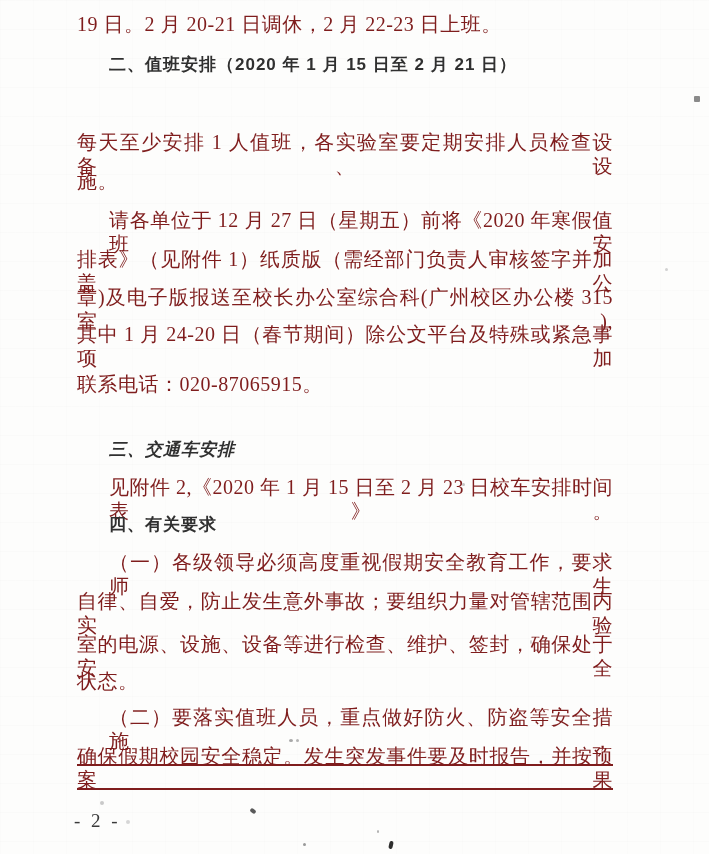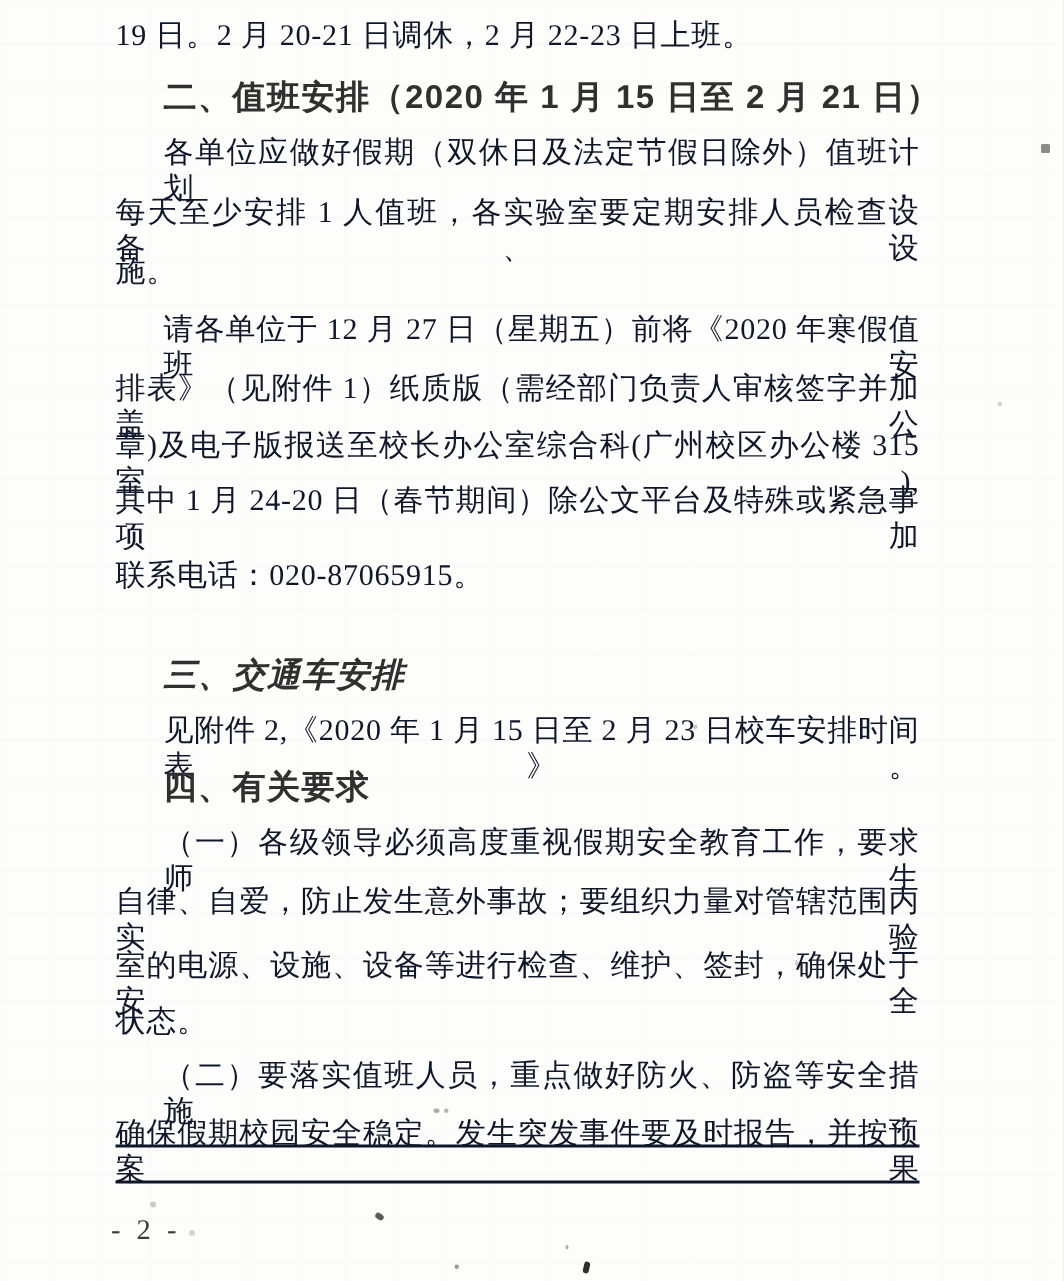--- a/index.html
+++ b/index.html
@@ -24,38 +24,38 @@
       repeating-linear-gradient(180deg, rgba(0,0,0,0.010) 0 1px, transparent 1px 29px),
       repeating-linear-gradient(90deg, rgba(0,0,0,0.008) 0 1px, transparent 1px 33px);
     pointer-events: none;
   }
   .line {
     position: absolute;
     left: 77px;
     width: 536px;
     font-size: 20px;
     line-height: 24px;
-    color: #0f172a;
+    color: #7f1d1d;
     letter-spacing: 0.5px;
     white-space: nowrap;
   }
   .line.justify {
     white-space: normal;
     text-align: justify;
     text-align-last: justify;
   }
   .line.indent {
     padding-left: 32px;
     width: 504px;
     box-sizing: content-box;
   }
   .line.heading {
     font-family: "Liberation Sans", "DejaVu Sans", sans-serif;
     font-weight: 700;
-    font-size: 22px;
+    font-size: 17px;
     line-height: 26px;
     color: #303030;
     letter-spacing: 1px;
   }
   .page-number {
     position: absolute;
     left: 74px;
     top: 810px;
     font-size: 19px;
     letter-spacing: 3px;
@@ -83,21 +83,20 @@
   <div class="speck" style="left:389px; top:841px; width:4px; height:8px; background:#2e2e2e; transform:rotate(12deg); border-radius:2px;"></div>
   <div class="speck" style="left:377px; top:830px; width:2px; height:3px; background:#b0b0b0;"></div>
   <div class="speck" style="left:462px; top:483px; width:3px; height:3px; background:#c4c4c4;"></div>
   <div class="speck" style="left:289px; top:739px; width:4px; height:3px; background:#a8a8a8;"></div>
   <div class="speck" style="left:296px; top:739px; width:3px; height:3px; background:#b4b4b4;"></div>
   <div class="speck" style="left:530px; top:640px; width:2px; height:4px; background:#cfcfcf;"></div>
   <div class="speck" style="left:665px; top:268px; width:3px; height:3px; background:#d2d2d2;"></div>
 
 <div class="line body" style="top: 12px;">19 日。2 月 20-21 日调休，2 月 22-23 日上班。</div>
     <div class="line heading indent" style="top: 52px;">二、值班安排（2020 年 1 月 15 日至 2 月 21 日）</div>
-    <div class="line body indent justify" style="top: 90px;">各单位应做好假期（双休日及法定节假日除外）值班计划，</div>
     <div class="line body justify" style="top: 130px;">每天至少安排 1 人值班，各实验室要定期安排人员检查设备、设</div>
     <div class="line body" style="top: 169px;">施。</div>
     <div class="line body indent justify" style="top: 208px;">请各单位于 12 月 27 日（星期五）前将《2020 年寒假值班安</div>
     <div class="line body justify" style="top: 247px;">排表》（见附件 1）纸质版（需经部门负责人审核签字并加盖公</div>
     <div class="line body justify" style="top: 285px;">章)及电子版报送至校长办公室综合科(广州校区办公楼 315 室),</div>
     <div class="line body justify" style="top: 322px;">其中 1 月 24-20 日（春节期间）除公文平台及特殊或紧急事项加</div>
     <div class="line body" style="top: 372px;">联系电话：020-87065915。</div>
     <div class="line heading indent" style="top: 437px; font-style: italic;">三、交通车安排</div>
     <div class="line body indent justify" style="top: 475px;">见附件 2,《2020 年 1 月 15 日至 2 月 23 日校车安排时间表》。</div>
     <div class="line body indent justify" style="top: 550px;">（一）各级领导必须高度重视假期安全教育工作，要求师生</div>

